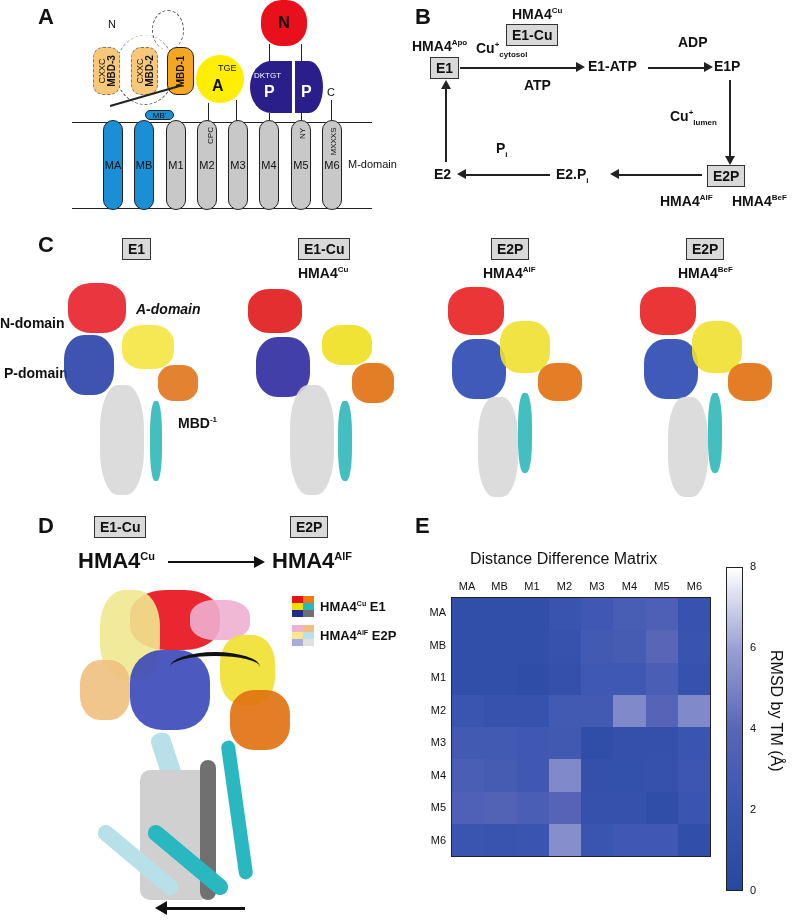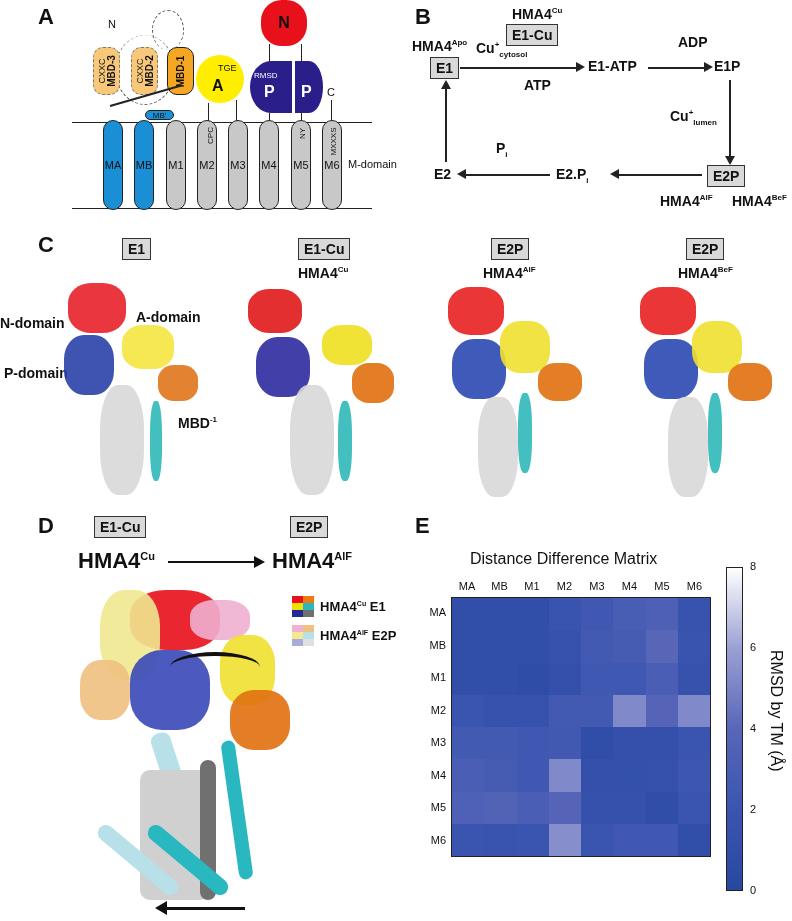--- a/index.html
+++ b/index.html
@@ -78,21 +78,21 @@
   <div class="abs" style="left:208px;top:103px;width:1px;height:19px;background:#222;"></div>
   <div class="abs" style="left:236px;top:100px;width:1px;height:22px;background:#222;"></div>
 
   <div class="abs" style="left:261px;top:0px;width:46px;height:46px;background:#e8101a;border-radius:45%;display:flex;align-items:center;justify-content:center;">
     <span style="font-size:16px;font-weight:bold;">N</span>
   </div>
   <div class="abs" style="left:269px;top:44px;width:1px;height:20px;background:#222;"></div>
   <div class="abs" style="left:301px;top:44px;width:1px;height:20px;background:#222;"></div>
 
   <div class="abs" style="left:250px;top:61px;width:42px;height:52px;background:#2a1f8a;border-radius:50% 0 0 50%;color:#fff;">
-    <span class="abs" style="left:4px;top:10px;font-size:8px;">RMSD</span>
+    <span class="abs" style="left:4px;top:10px;font-size:8px;">DKTGT</span>
     <span class="abs" style="left:14px;top:22px;font-size:16px;font-weight:bold;">P</span>
   </div>
   <div class="abs" style="left:295px;top:61px;width:28px;height:52px;background:#2a1f8a;border-radius:0 50% 50% 0;color:#fff;">
     <span class="abs" style="left:6px;top:22px;font-size:16px;font-weight:bold;">P</span>
   </div>
   <div class="abs" style="left:269px;top:113px;width:1px;height:9px;background:#222;"></div>
   <div class="abs" style="left:301px;top:113px;width:1px;height:9px;background:#222;"></div>
 
   <div class="abs" style="left:327px;top:86px;font-size:11px;">C</div>
   <div class="abs" style="left:331px;top:100px;width:1px;height:22px;background:#222;"></div>
@@ -163,21 +163,21 @@
 <div class="abs" style="left:0;top:225px;width:792px;height:275px;">
   <div class="state-box" style="left:122px;top:13px;">E1</div>
   <div class="state-box" style="left:298px;top:13px;">E1-Cu</div>
   <div class="lbl" style="left:298px;top:40px;"><span>HMA4</span><sup>Cu</sup></div>
   <div class="state-box" style="left:491px;top:13px;">E2P</div>
   <div class="lbl" style="left:483px;top:40px;"><span>HMA4</span><sup>AlF</sup></div>
   <div class="state-box" style="left:686px;top:13px;">E2P</div>
   <div class="lbl" style="left:678px;top:40px;"><span>HMA4</span><sup>BeF</sup></div>
 
   <div class="lbl" style="left:0px;top:90px;">N-domain</div>
-  <div class="lbl" style="left:136px;top:84px;">A-domain</div>
+  <div class="lbl" style="left:136px;top:76px;font-style:italic;">A-domain</div>
   <div class="lbl" style="left:4px;top:140px;">P-domain</div>
   <div class="lbl" style="left:178px;top:190px;"><span>MBD</span><sup>-1</sup></div>
 
   <div>
     <div class="mol" style="left:68px;top:58px;width:58px;height:50px;background:#e8202a;"></div>
     <div class="mol" style="left:64px;top:110px;width:50px;height:60px;background:#2a40a8;"></div>
     <div class="mol" style="left:122px;top:100px;width:52px;height:44px;background:#f5e640;"></div>
     <div class="mol" style="left:158px;top:140px;width:40px;height:36px;background:#e0741a;"></div>
     <div class="mol" style="left:100px;top:160px;width:44px;height:110px;background:#d8d8d8;"></div>
     <div class="mol" style="left:150px;top:176px;width:12px;height:80px;background:#30b8b8;"></div>

